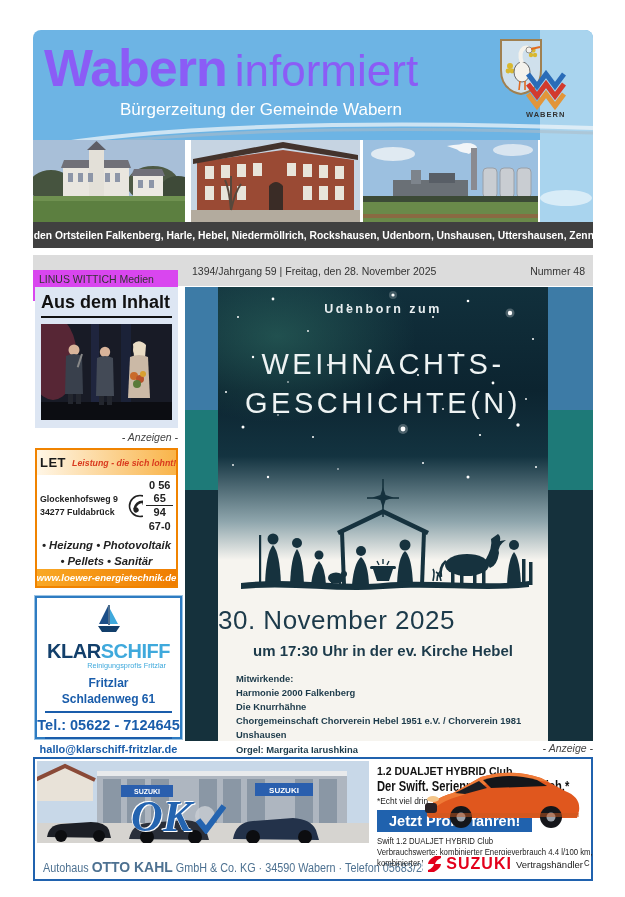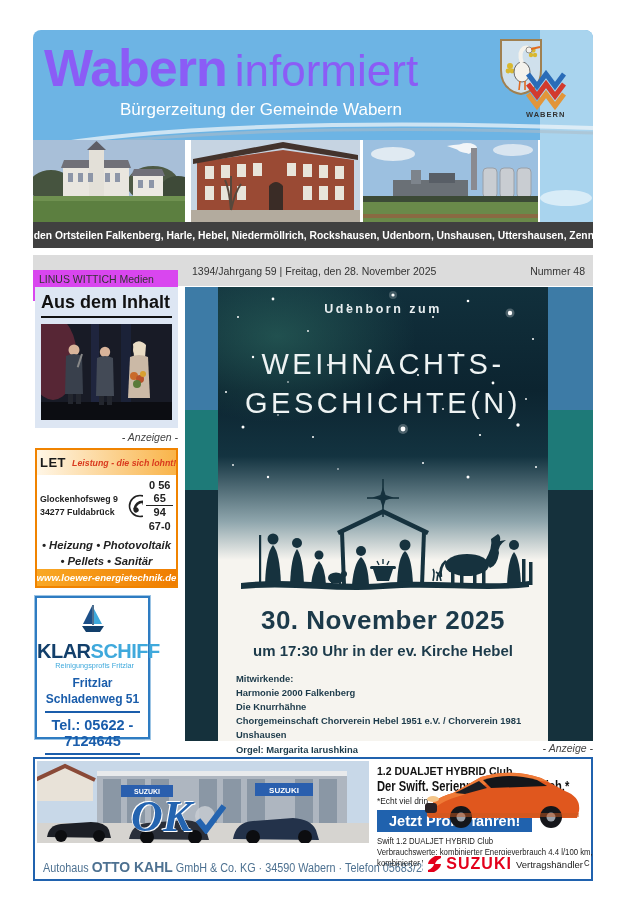--- a/index.html
+++ b/index.html
@@ -42,21 +42,21 @@
   .let-logo-txt{font-weight:900;font-size:13px;color:#1a1a1a;letter-spacing:.5px;}
   .let-slogan{color:#d93a1e;font-style:italic;font-weight:bold;font-size:8.8px;white-space:nowrap;}
   .let-mid{display:flex;align-items:center;gap:3px;padding:4px 3px 2px 3px;}
   .let-addr{font-size:9.6px;font-weight:bold;line-height:1.3;white-space:nowrap;transform:scaleX(.92);transform-origin:left;}
   .let-nums{font-size:11px;font-weight:bold;line-height:1.2;text-align:center;}
   .let-nums .n1{border-bottom:1.5px solid #222;padding:0 2px;}
   .let-services{font-size:11.3px;font-weight:bold;font-style:italic;text-align:center;line-height:1.45;margin-top:2px;}
   .let-web{position:absolute;left:0;bottom:0;width:100%;height:17px;background:linear-gradient(90deg,#f9a826,#ef7d00);
            color:#fff;font-style:italic;font-weight:bold;font-size:9.6px;display:flex;align-items:center;justify-content:center;white-space:nowrap;}
 
-  .klar-ad{left:35px;top:596px;width:115px;height:143px;border:2px solid #2e7cc2;box-shadow:0 0 0 1px #9cc4e4;
+  .klar-ad{left:35px;top:596px;width:147px;height:143px;border:2px solid #2e7cc2;box-shadow:0 0 0 1px #9cc4e4;
            box-sizing:border-box;background:#fff;text-align:center;}
   .klar-name{font-size:20px;letter-spacing:-.5px;margin-top:1px;}
   .klar-name .k1{color:#123f6b;font-weight:bold;}
   .klar-name .k2{color:#3fa9dc;font-weight:bold;}
   .klar-tag{font-size:7.3px;color:#3fa9dc;text-align:right;padding-right:14px;margin-top:-2px;}
   .klar-city{font-size:12px;font-weight:bold;color:#1a5dab;margin-top:6px;line-height:1.3;}
   .klar-hr{height:2px;background:#1a5dab;margin:4px 8px;}
   .klar-tel{font-size:14.5px;font-weight:bold;color:#1a5dab;}
   .klar-mail{font-size:11px;font-weight:bold;color:#1a5dab;}
 
@@ -71,22 +71,22 @@
   .poster-sky{position:absolute;left:0;top:0;width:330px;height:273px;
       background:
         radial-gradient(ellipse 60% 45% at 18% 18%, rgba(45,106,96,.6), rgba(45,106,96,0) 70%),
         linear-gradient(180deg,#11303c 0%,#0c2430 38%,#133340 62%,#8fa6ad 86%,#f6f4ef 100%);}
   .poster-cream{position:absolute;left:0;top:273px;width:330px;height:181px;background:#f6f4ef;}
   .invite{position:absolute;left:0;top:14px;width:330px;text-align:center;color:#e9eff1;
           font-size:12.5px;font-weight:600;letter-spacing:2.5px;line-height:1.35;}
   .big-title{position:absolute;left:0;top:58px;width:330px;text-align:center;color:#eef3f3;
           font-size:29px;font-weight:500;letter-spacing:3.5px;line-height:1.35;}
   .nativity{position:absolute;left:15px;top:192px;width:300px;height:126px;}
-  .poster-date{position:absolute;left:0;top:318px;width:330px;text-align:center;color:#1c3a4a;
-          font-size:26px;font-weight:bold;letter-spacing:.5px;}
+  .poster-date{position:absolute;left:0;top:318px;width:330px;color:#1c3a4a;
+          font-size:26px;font-weight:normal;letter-spacing:.5px;}
   .poster-time{position:absolute;left:0;top:355px;width:330px;text-align:center;color:#1c3a4a;
           font-size:15px;font-weight:bold;}
   .mitwirkende{position:absolute;left:18px;top:385px;width:296px;color:#1c3a4a;
           font-size:9.4px;font-weight:bold;line-height:1.5;}
   .mit-last{display:flex;justify-content:space-between;}
 
   .anzeige2{left:433px;top:742px;width:160px;text-align:right;font-style:italic;color:#444;font-size:10.5px;}
 
   
   .suzuki-ad{left:33px;top:757px;width:560px;height:124px;border:2.5px solid #2062ae;box-sizing:border-box;background:#fff;}
@@ -309,21 +309,21 @@
       <path d="M13,3 L13,21 L4,21 Z" fill="#1c4f88"></path>
       <path d="M15,6 L15,21 L23,21 Z" fill="#3fa9dc"></path>
       <path d="M3,23 L25,23 L21,29 L7,29 Z" fill="#123f6b"></path>
     </svg>
     <div class="klar-name">
       <span class="k1">KLAR</span><span class="k2">SCHIFF</span>
     </div>
     <div class="klar-tag">Reinigungsprofis Fritzlar</div>
     <div class="klar-city">
       <div>Fritzlar</div>
-      <div>Schladenweg 51</div>
+      <div>Schladenweg 61</div>
     </div>
     <div class="klar-hr"></div>
     <div class="klar-tel">Tel.: 05622 - 7124645</div>
     <div class="klar-hr"></div>
     <div class="klar-mail">hallo@klarschiff-fritzlar.de</div>
   </div>
 
   <div class="abs strip" style="left:185px;width:33px;">
     <div class="s1"></div>
       <div class="s2"></div>

